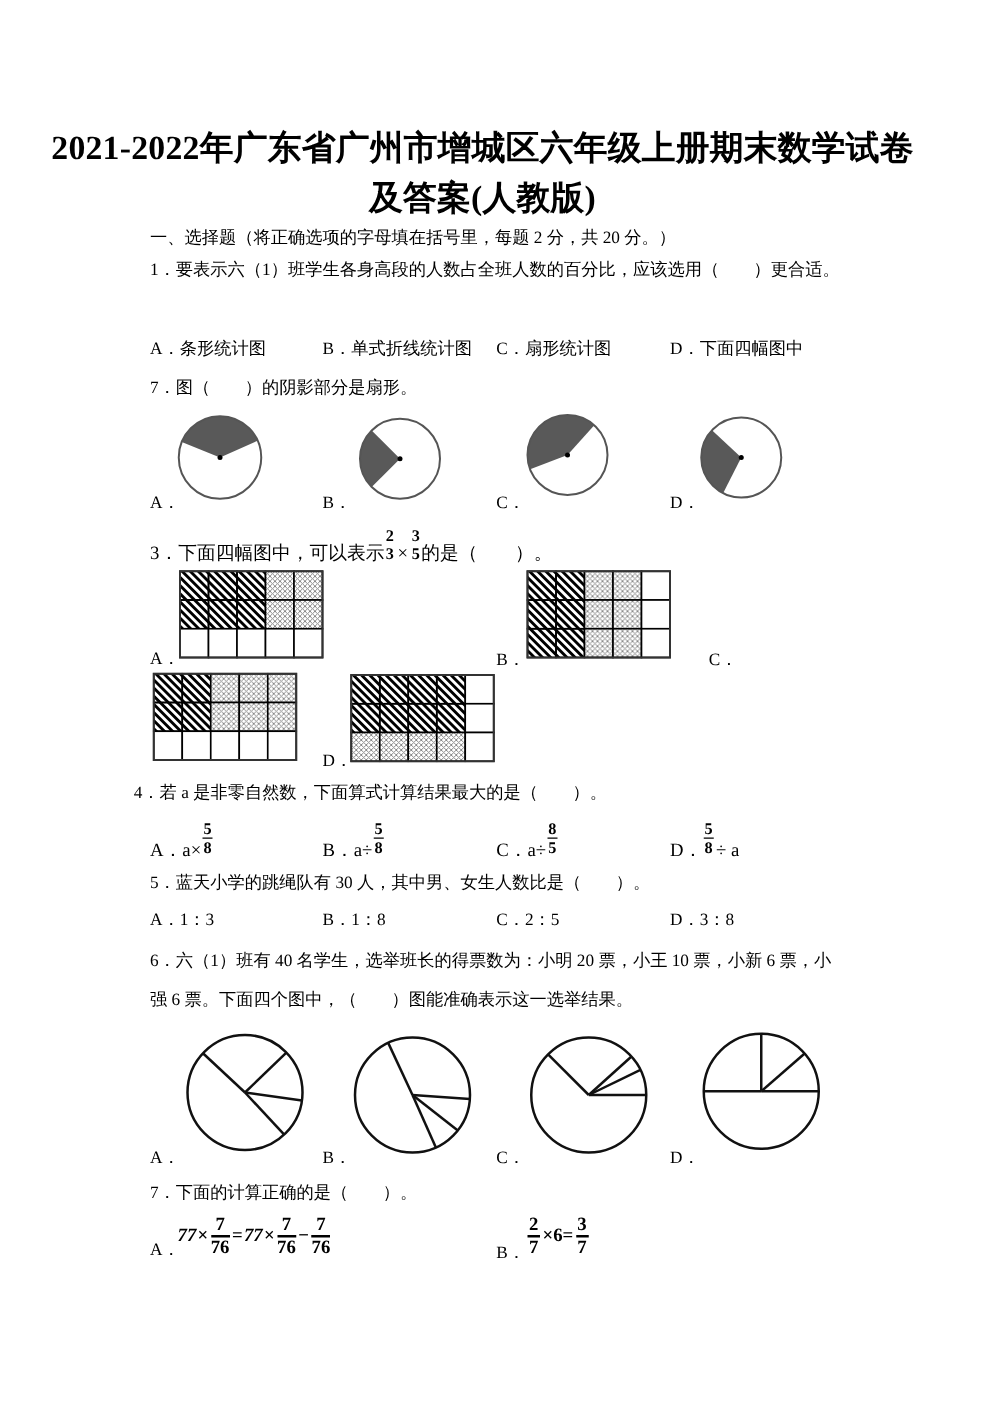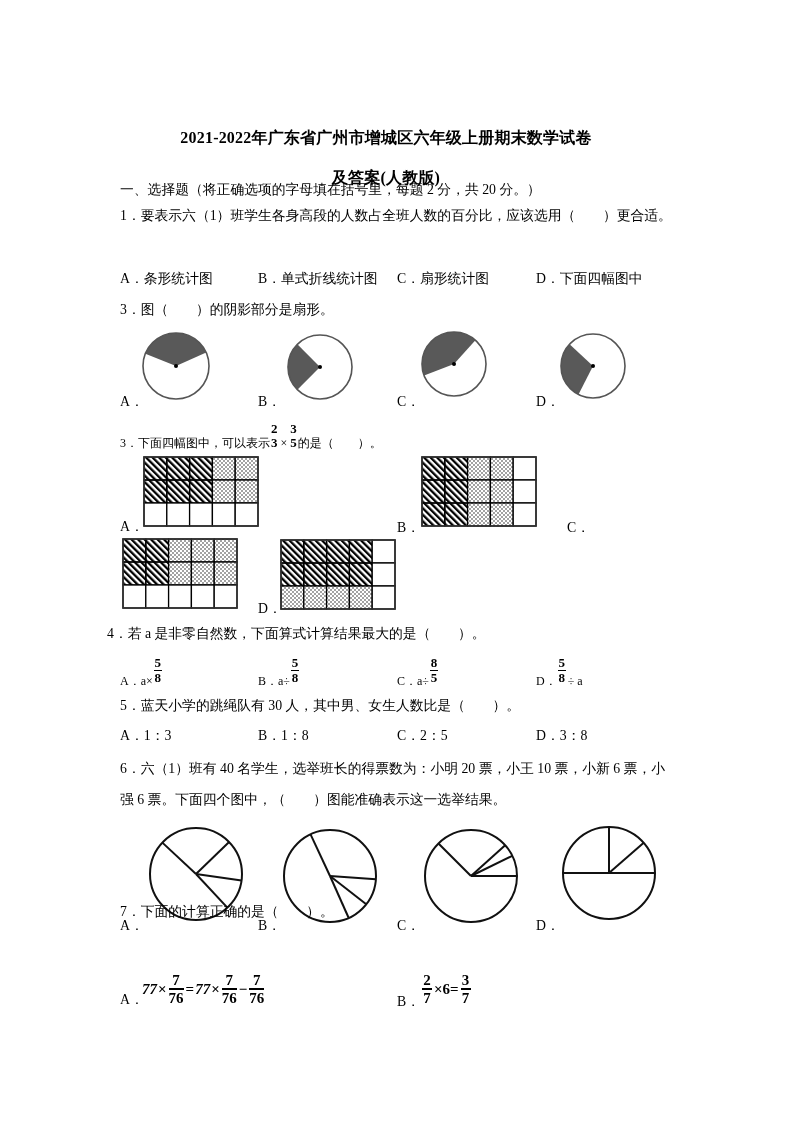--- a/index.html
+++ b/index.html
@@ -1,22 +1,22 @@
 <!DOCTYPE html>
 <html><head>
 <meta charset="utf-8">
 <style>
   html, body { margin: 0; padding: 0; background: #ffffff; }
   body { width: 794px; height: 1123px; position: relative; overflow: hidden; color: #000;
          font-family: "Liberation Serif", "DejaVu Serif", serif; }
   .t { position: absolute; font-size: 13.8px; line-height: 18px; white-space: nowrap; }
   .title { position: absolute; left: 0; width: 772px; text-align: center; font-weight: bold;
-           font-size: 16px; line-height: 28px; white-space: nowrap; letter-spacing: 0.2px; margin-top: 20px; }
+           font-size: 27px; line-height: 28px; white-space: nowrap; letter-spacing: 0.2px; }
   .row { position: absolute; display: flex; align-items: flex-end; white-space: nowrap; }
-  .row .txt { font-size: 12px; line-height: 18px; }
+  .row .txt { font-size: 15px; line-height: 18px; }
   .frac { display: inline-flex; flex-direction: column; align-items: center; font-weight: bold;
           font-family: "Liberation Serif", "DejaVu Serif", serif; margin: 0 1px; }
   .frac .n, .frac .d { font-size: 13px; line-height: 14px; }
   .frac .bar { height: 1.5px; background: #000; align-self: stretch; min-width: 8px; }
   .q3row .frac { margin-bottom: 2px; }
   .q4row .frac { margin-bottom: 5px; margin-right: 2px; }
   .formula { position: absolute; display: flex; align-items: center; white-space: nowrap;
              font-weight: bold; font-size: 15px; font-family: "Liberation Serif", "DejaVu Serif", serif; }
   .formula .frac .n, .formula .frac .d { font-size: 15px; line-height: 16px; }
   .formula .frac .bar { height: 1.6px; min-width: 10px; }
@@ -43,21 +43,21 @@
 <div class="title" style="top:144px">及答案(人教版)</div>
 
 <div class="t" style="left:120px; top:181px">一、选择题（将正确选项的字母填在括号里，每题 2 分，共 20 分。）</div>
 
 <div class="t" style="left:120px; top:207px">1．要表示六（1）班学生各身高段的人数占全班人数的百分比，应该选用（　　）更合适。</div>
 <div class="t" style="left:120px; top:270px">A．条形统计图</div>
 <div class="t" style="left:258px; top:270px">B．单式折线统计图</div>
 <div class="t" style="left:397px; top:270px">C．扇形统计图</div>
 <div class="t" style="left:536px; top:270px">D．下面四幅图中</div>
 
-<div class="t" style="left:120px; top:301px">3．图（　　）的阴影部分是扇形。</div>
+<div class="t" style="left:120px; top:301px">7．图（　　）的阴影部分是扇形。</div>
 <svg class="fig" style="left:141px; top:331px" width="70" height="70" viewBox="0 0 70 70">
     <circle cx="35" cy="35" r="33" fill="#fff"></circle>
     <path d="M35,35 L4.40,22.64 A33,33 0 0 1 65.15,21.58 Z" fill="#595959"></path>
     <circle cx="35" cy="35" r="33" fill="none" stroke="#555555" stroke-width="1.6"></circle>
     <circle cx="35" cy="35" r="2" fill="#000"></circle>
   </svg>
 <svg class="fig" style="left:285px; top:332px" width="70" height="70" viewBox="0 0 70 70">
     <circle cx="35" cy="35" r="32" fill="#fff"></circle>
     <path d="M35,35 L12.37,57.63 A32,32 0 0 1 12.37,12.37 Z" fill="#595959"></path>
     <circle cx="35" cy="35" r="32" fill="none" stroke="#555555" stroke-width="1.6"></circle>
@@ -249,21 +249,21 @@
     <line x1="50" y1="50" x2="4.00" y2="50.00" stroke="#111111" stroke-width="2"></line>
     <line x1="50" y1="50" x2="96.00" y2="50.00" stroke="#111111" stroke-width="2"></line>
     <line x1="50" y1="50" x2="50.00" y2="4.00" stroke="#111111" stroke-width="2"></line>
     <line x1="50" y1="50" x2="84.72" y2="19.82" stroke="#111111" stroke-width="2"></line>
   </svg>
 <div class="t" style="left:120px; top:917px">A．</div>
 <div class="t" style="left:258px; top:917px">B．</div>
 <div class="t" style="left:397px; top:917px">C．</div>
 <div class="t" style="left:536px; top:917px">D．</div>
 
-<div class="t" style="left:120px; top:903px">7．下面的计算正确的是（　　）。</div>
+<div class="t" style="left:120px; top:945px">7．下面的计算正确的是（　　）。</div>
 
 <div class="t" style="left:120px; top:991px">A．</div>
 <div class="formula" style="left:142px; top:970px; height:38px">
   <span class="it">77</span>
   <span class="op">×</span>
   <span class="frac">
     <span class="n">7</span>
     <span class="bar"></span>
     <span class="d">76</span>
   </span>

